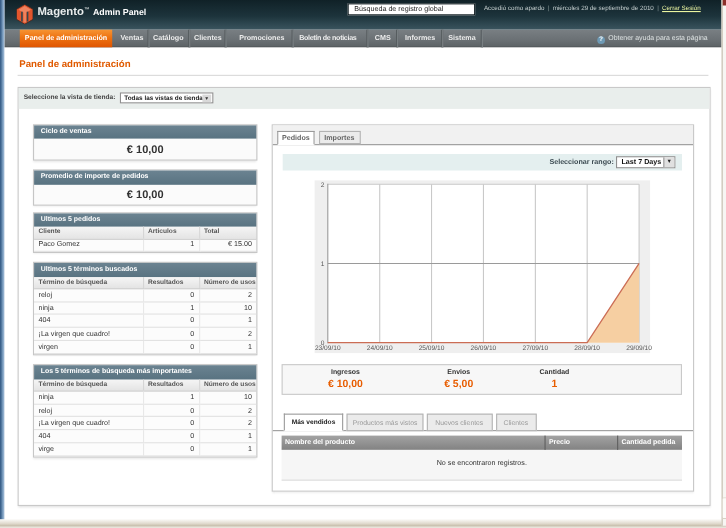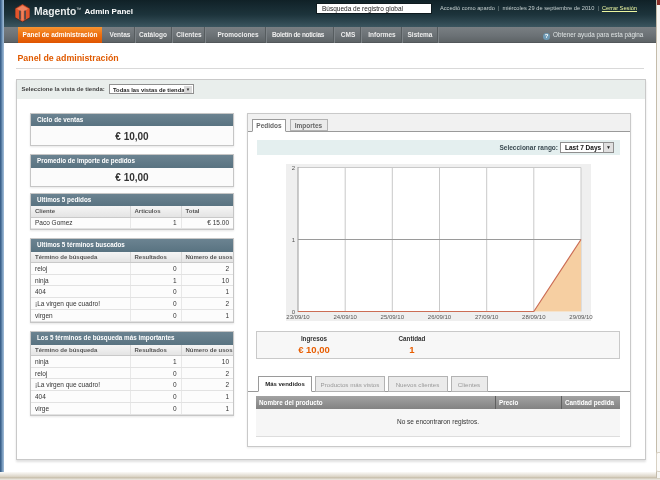--- a/index.html
+++ b/index.html
@@ -294,20 +294,24 @@
           <text x="200.7" y="154.5" text-anchor="middle">27/09/10</text>
           <text x="247.8" y="154.5" text-anchor="middle">28/09/10</text>
           <text x="295" y="154.5" text-anchor="middle">29/09/10</text>
         </g>
       </svg>
       <div class="abs" id="totals">
         <div class="c" style="width:114px">
             <div class="l">Ingresos</div>
             <div class="v">€ 10,00</div>
           </div>
+        <div class="c" style="width:92px">
+            <div class="l">Envios</div>
+            <div class="v">€ 5,00</div>
+          </div>
         <div class="c" style="width:82px">
             <div class="l">Cantidad</div>
             <div class="v">1</div>
           </div>
       </div>
       <div class="abs" id="btabs">
         <div class="tab on" style="left:10px;width:54px;font-size:6px;">Más vendidos</div>
         <div class="tab b" style="left:67px;width:70px;">Productos más vistos</div>
         <div class="tab b" style="left:139.5px;width:60px;">Nuevos clientes</div>
         <div class="tab b" style="left:202.5px;width:37px;">Clientes</div>

